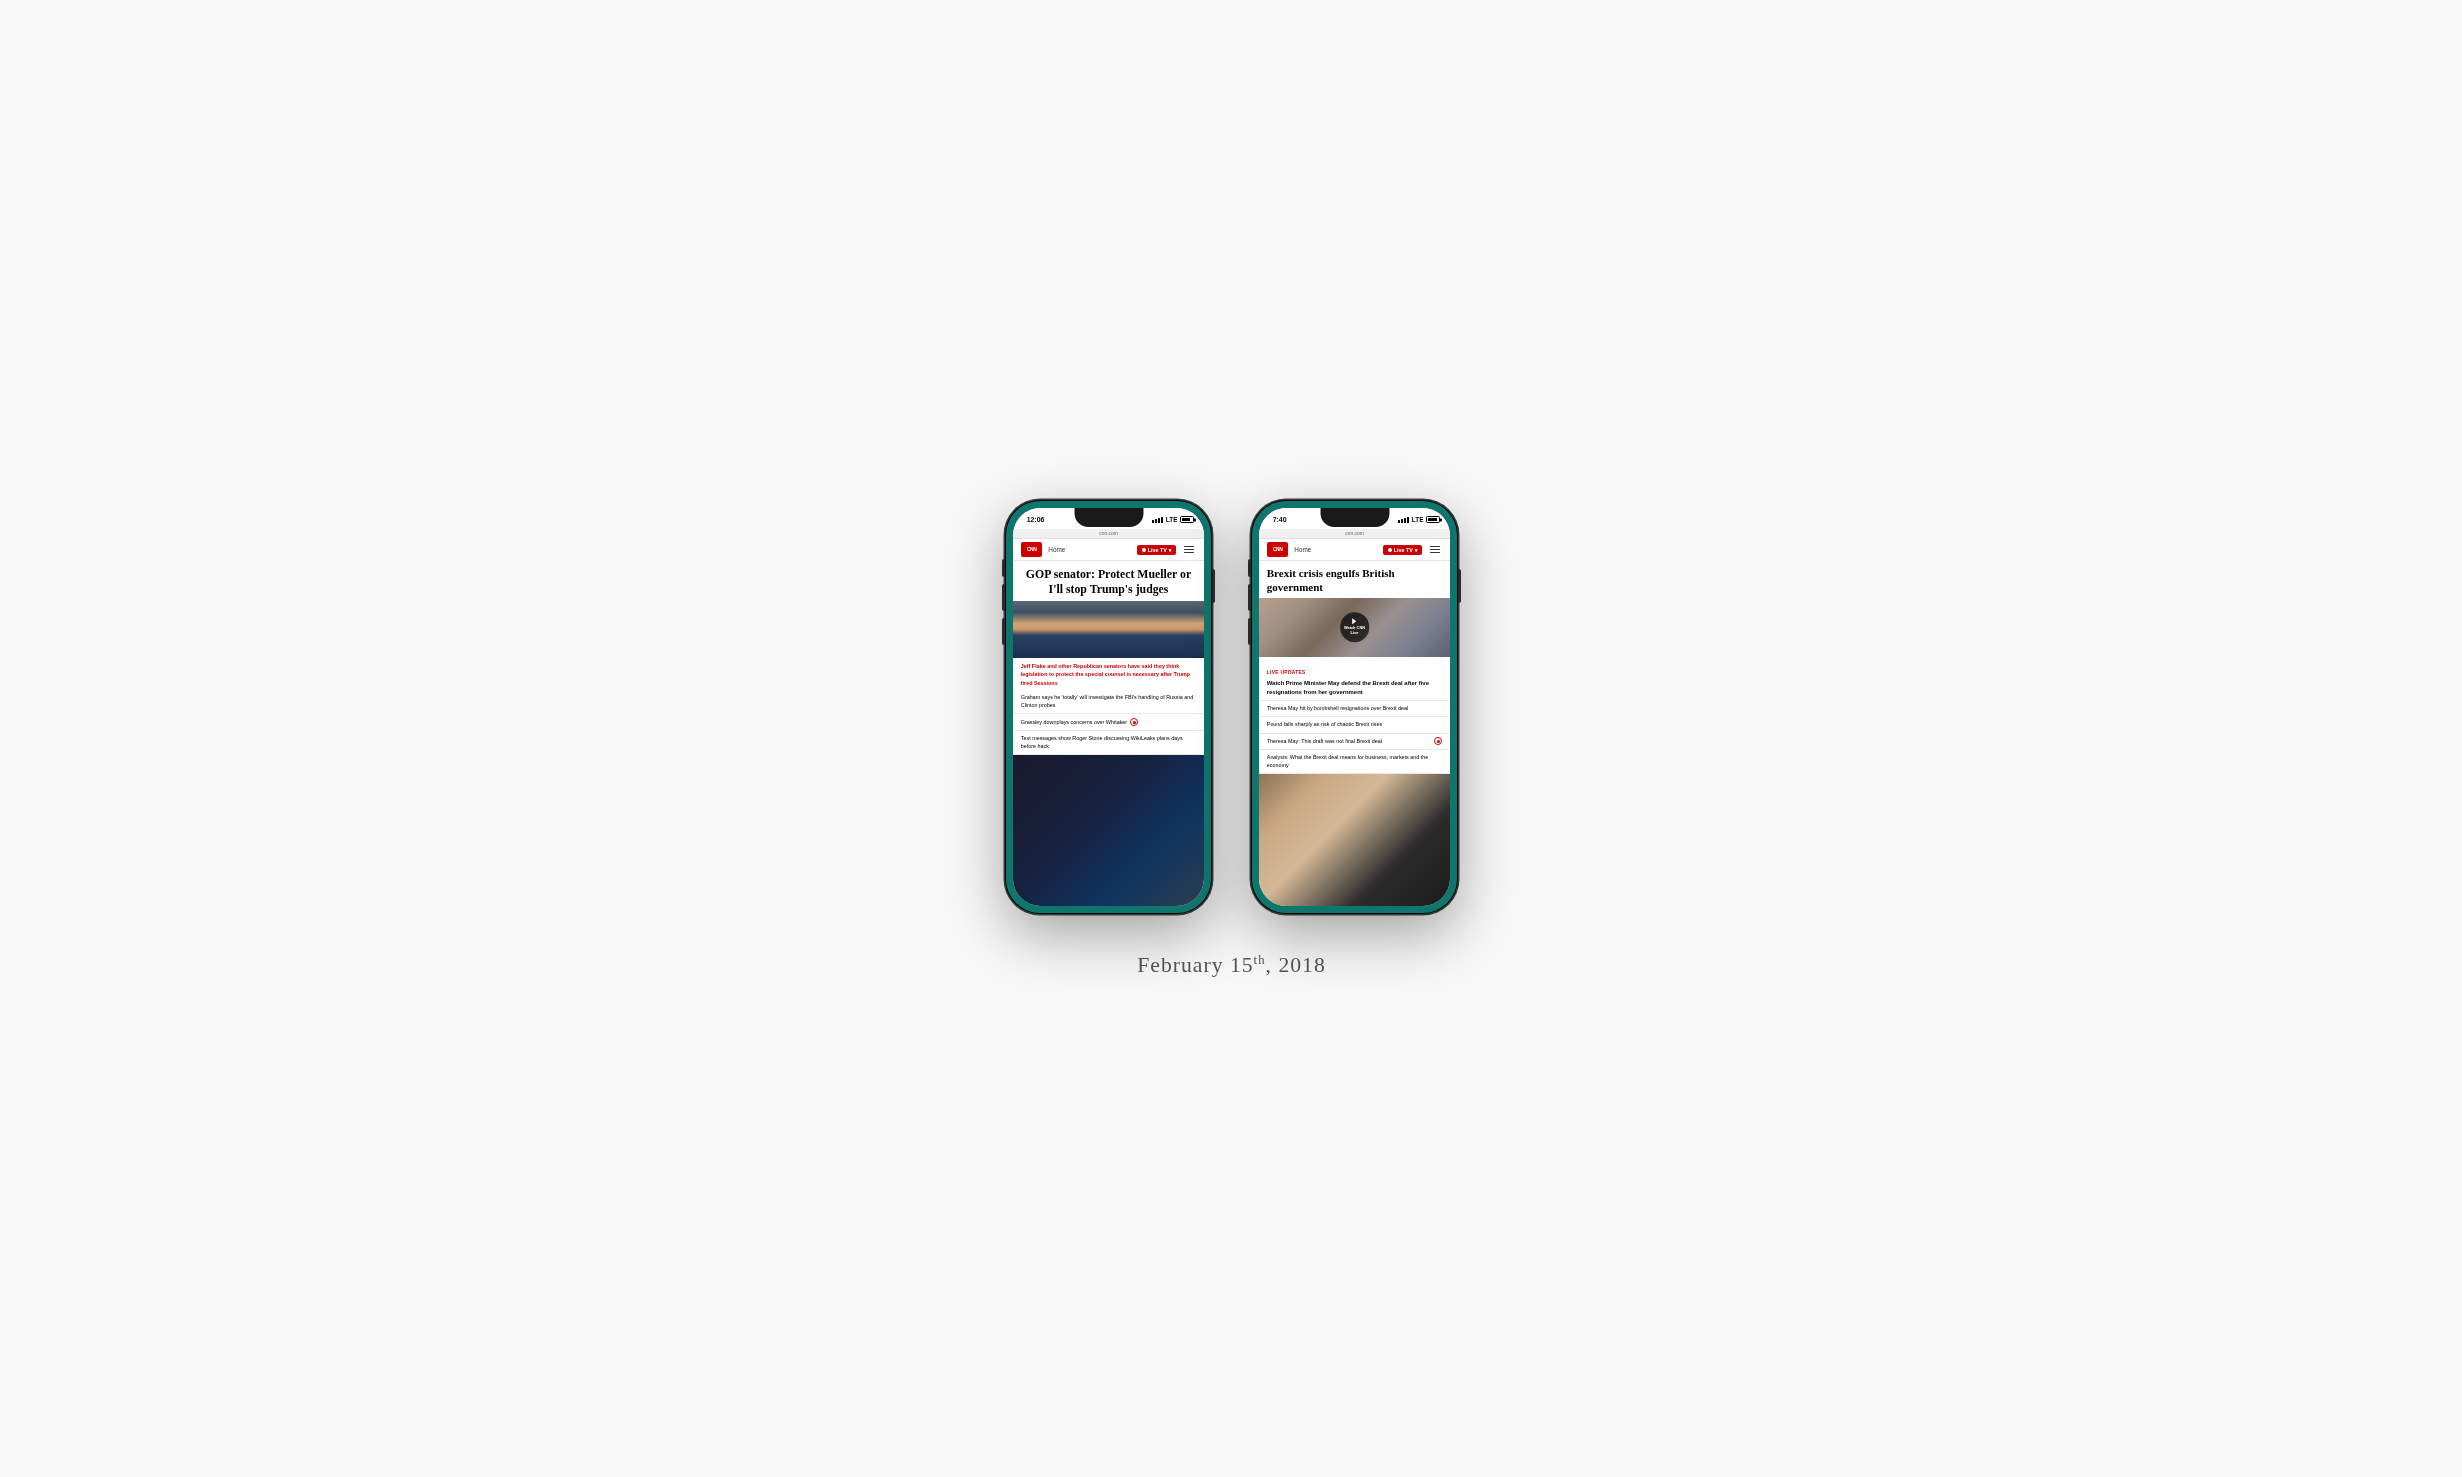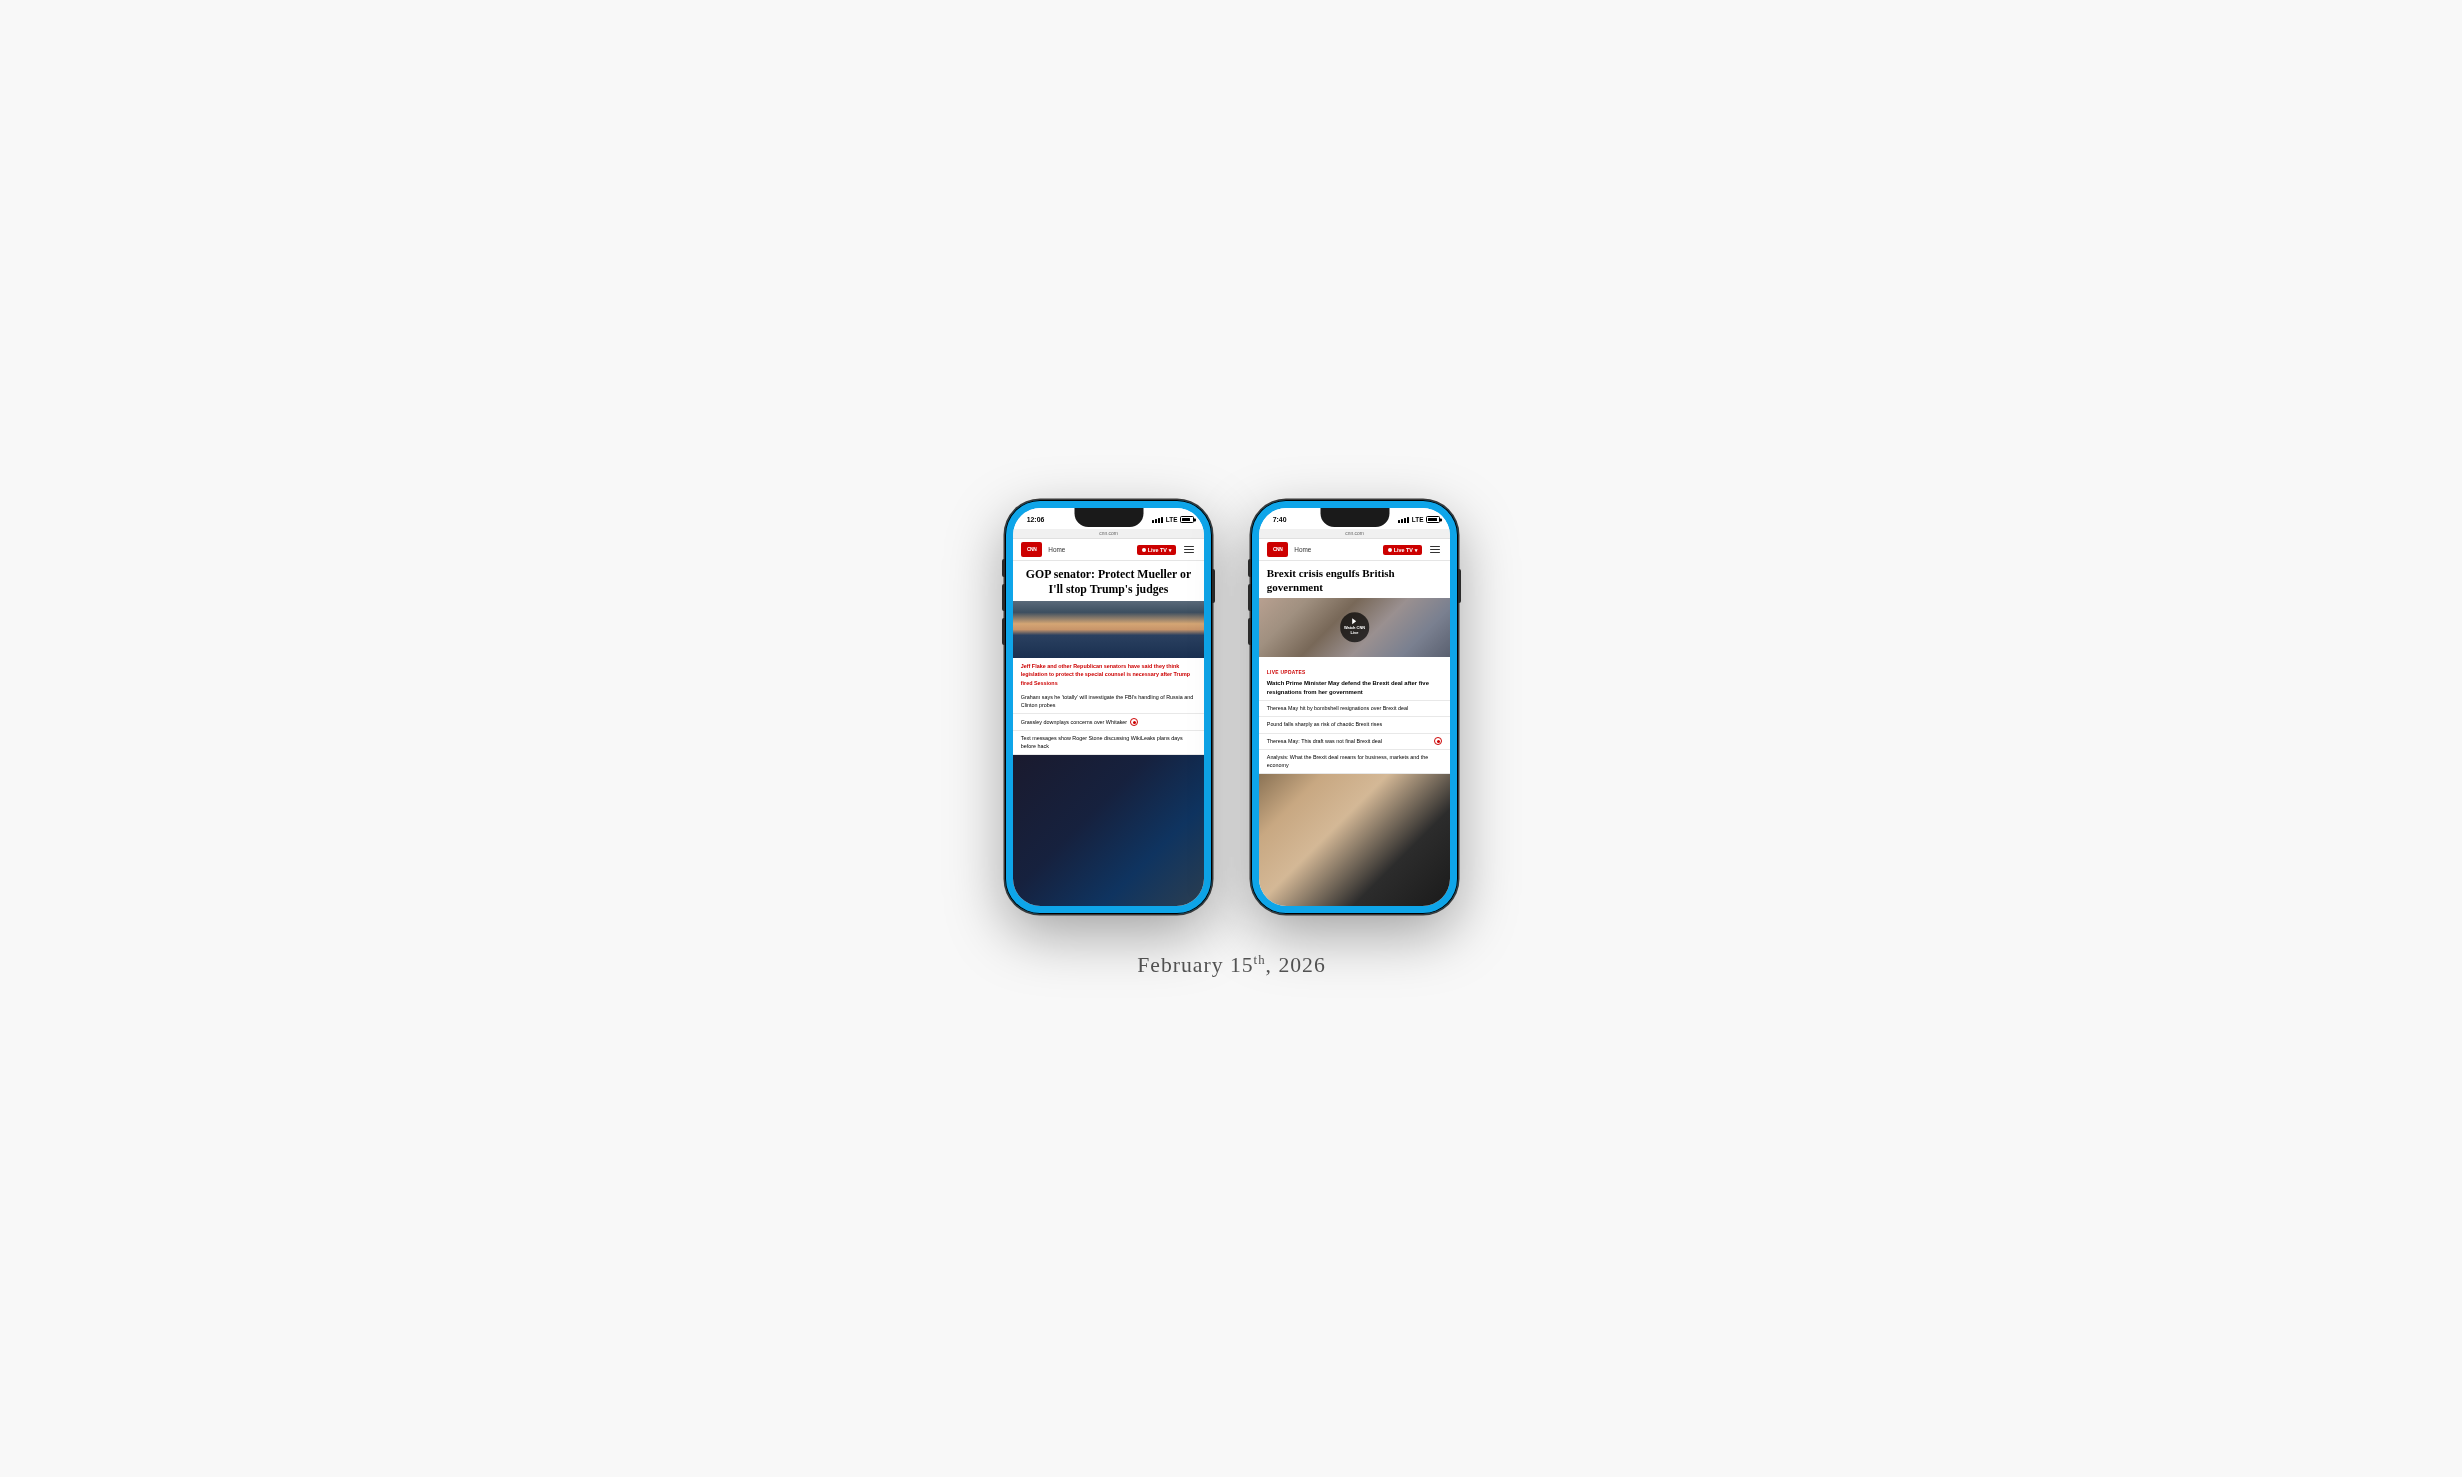--- a/index.html
+++ b/index.html
@@ -25,21 +25,21 @@
     .phones-row {
       display: flex;
       gap: 39px;
       align-items: center;
     }
 
     
     .phone {
       width: 207px;
       height: 414px;
-      background: #0ea5e9;
+      background: #0f766e;
       border-radius: 35px;
       padding: 7.9px;
       box-shadow:
         0 0 0 1.5px #3a3a3a,
         0 19.7px 59px rgba(0,0,0,0.35),
         inset 0 0 0 1px #000;
       position: relative;
     }
 
     .phone-screen {
@@ -595,16 +595,16 @@
 
           <div class="bottom-image-2 trump-img">
           </div>
         </div>
       </div>
     </div>
 
   </div>
 
   <div class="date-label">
-    <span>February 15</span><span class="date-superscript">th</span><span>, 2026</span>
+    <span>February 15</span><span class="date-superscript">th</span><span>, 2018</span>
   </div>
 </div>
 
 
 </body></html>

